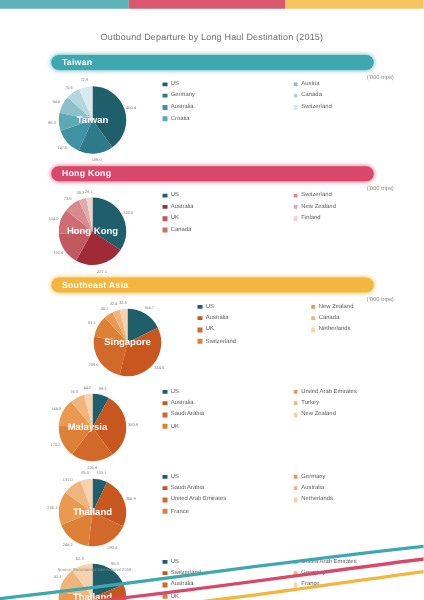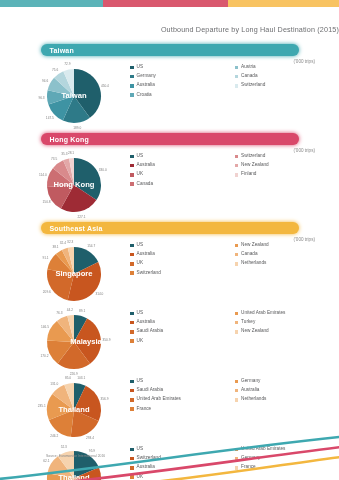--- a/index.html
+++ b/index.html
@@ -8,21 +8,21 @@
     font-family:"Liberation Sans", sans-serif;
     overflow:hidden;position:relative;
   }
   .topbars{display:flex;width:100%;height:7px;}
   .topbars div{height:100%;}
   .tb1{flex:0 0 103px;}
   .tb2{flex:0 0 125px;}
   .tb3{flex:1;}
 
   .main-title{
-    text-align:right;font-size:7.2px;color:#6d6e71;
+    text-align:center;font-size:7.2px;color:#6d6e71;
     letter-spacing:.15px;margin-top:18px;
   }
 
   .section{position:relative;}
   .sec-header{
     margin:0 auto;width:258px;height:12px;border-radius:6px;
     display:flex;align-items:center;box-sizing:border-box;
     padding-left:9px;
   }
   .sec-header span{
@@ -204,21 +204,21 @@
             </div>
           </div>
         </div>
       </div>
     </div>
     <div class="section" style="margin-top: 9px;">
       <div class="sec-header" style="background: rgb(243, 183, 63); box-shadow: rgb(243, 183, 63) 0px 0px 4px;">
         <span>Southeast Asia</span>
       </div>
     </div>
-    <div class="section" style="margin-top: 3px; position: relative;">
+    <div class="section" style="margin-top: 3px; position: relative; margin-left: 28px;">
       <div class="unit" style="top: 0px;">('000 trips)</div>
       <div class="row">
         <div class="chartbox">
           <div class="pie-wrap">
             <div style="padding-left: 16px; padding-top: 9px; position: relative;">
               <svg width="56" height="56" class="pie-svg">
                 <path d="M 28 28 L 28 1 A 27 27 0 0 1 52.23685284946184 16.10147219385803 Z" fill="#1F5F6B"></path>
                 <path d="M 28 28 L 52.23685284946184 16.10147219385803 A 27 27 0 0 1 21.717308475356546 54.258861117843125 Z" fill="#C8561F"></path>
                 <path d="M 28 28 L 21.717308475356546 54.258861117843125 A 27 27 0 0 1 1.4075678834354157 23.326398163524793 Z" fill="#D2692A"></path>
                 <path d="M 28 28 L 1.4075678834354157 23.326398163524793 A 27 27 0 0 1 9.78317743779455 8.07144320987788 Z" fill="#DD8038"></path>
@@ -287,21 +287,21 @@
                 <path d="M 28 28 L 10.902392734835288 7.103305864175866 A 27 27 0 0 1 21.280015533807525 1.84963080998412 Z" fill="#F0B47C"></path>
                 <path d="M 28 28 L 21.280015533807525 1.84963080998412 A 27 27 0 0 1 27.999999999999996 1 Z" fill="#F6D3AE"></path>
               </svg>
               <div class="slice-val" style="left: 52.1515px; top: 5.53888px;">89.1</div>
               <div class="slice-val" style="left: 76.4307px; top: 34.8792px;">350.9</div>
               <div class="slice-val" style="left: 43.7411px; top: 69.499px;">226.9</div>
               <div class="slice-val" style="left: 14.4984px; top: 50.6347px;">170.2</div>
               <div class="slice-val" style="left: 14.9977px; top: 22.3331px;">146.5</div>
               <div class="slice-val" style="left: 29.3208px; top: 8.00397px;">76.3</div>
               <div class="slice-val" style="left: 39.9234px; top: 4.75669px;">44.2</div>
-              <div class="pie-label" style="top: 32px; left: 28px; width: 56px;">Malaysia</div>
+              <div class="pie-label" style="top: 32px; left: 12px; width: 56px;">Malaysia</div>
             </div>
           </div>
         </div>
         <div class="legend">
           <div class="legend-col">
             <div class="leg-item">
               <span class="swatch" style="background: rgb(31, 95, 107);"></span>
               <span class="leg-text">US</span>
             </div>
             <div class="leg-item">

